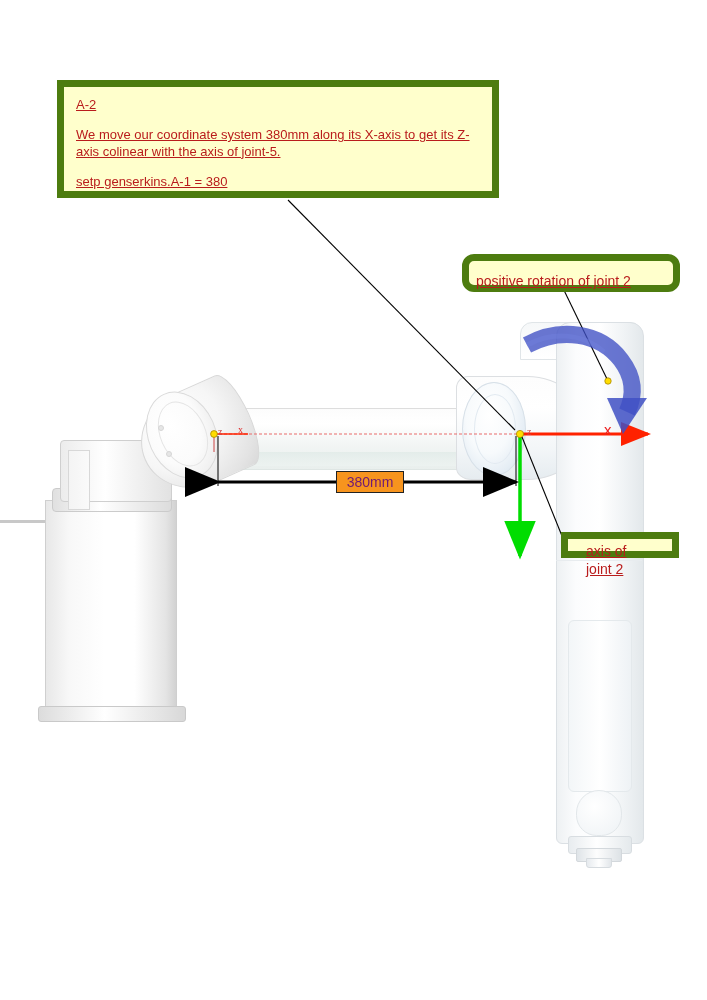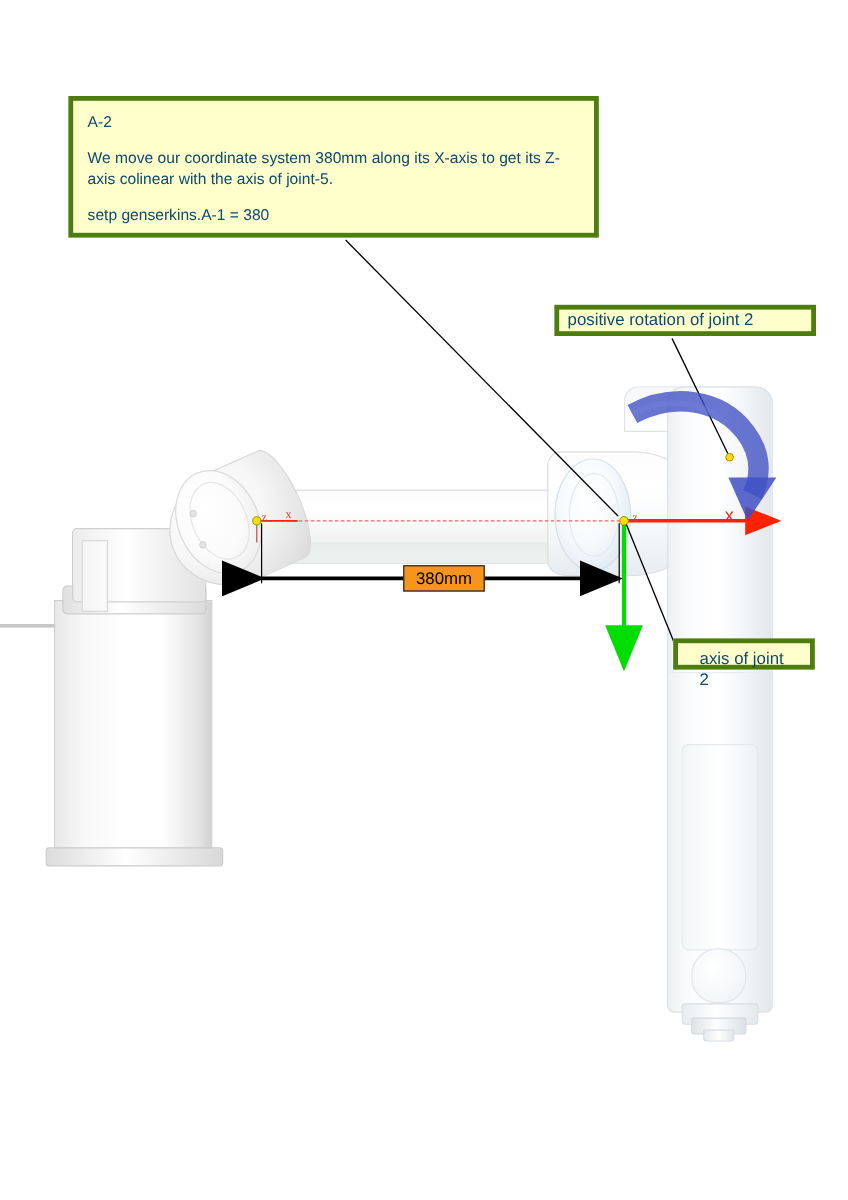--- a/index.html
+++ b/index.html
@@ -165,51 +165,53 @@
   }
   .forearm-seam {
     left: 556px; top: 560px; width: 86px; height: 1px;
     background: #e8ecef;
   }
 
   
   .callout {
     position: absolute;
     background: #ffffcc;
-    border: 4px solid #4d7c0f;
-    color: #0c4a6e;
+    border: 7px solid #4d7c0f;
+    color: #b91c1c;
     font-size: 13px;
     line-height: 1.25;
     box-sizing: border-box;
+    text-decoration: underline;
   }
   #callout-a2 {
     left: 57px; top: 80px; width: 442px; height: 118px;
     padding: 10px 12px;
   }
   #callout-a2 .line { margin: 0; }
   #callout-a2 .title { margin-bottom: 14px; }
   #callout-a2 .para { margin-bottom: 14px; }
 
   #callout-rotation {
     left: 462px; top: 254px; width: 218px; height: 26px;
-    padding: 0 7px;
+    padding: 12px 7px;
     font-size: 14px;
+    border-radius: 12px;
   }
   #callout-axis {
     left: 561px; top: 532px; width: 118px; height: 26px;
     padding: 4px 18px;
     font-size: 14px;
   }
   .dim-label {
     position: absolute;
     left: 336px; top: 471px;
     width: 68px; height: 22px;
     background: #f7941e;
     border: 1px solid #222222;
-    color: #000000;
+    color: #701a75;
     font-size: 14px;
     text-align: center;
     line-height: 20px;
     box-sizing: border-box;
   }
 
   .axis-letter {
     position: absolute;
     font-size: 10px;
     color: #e03030;

